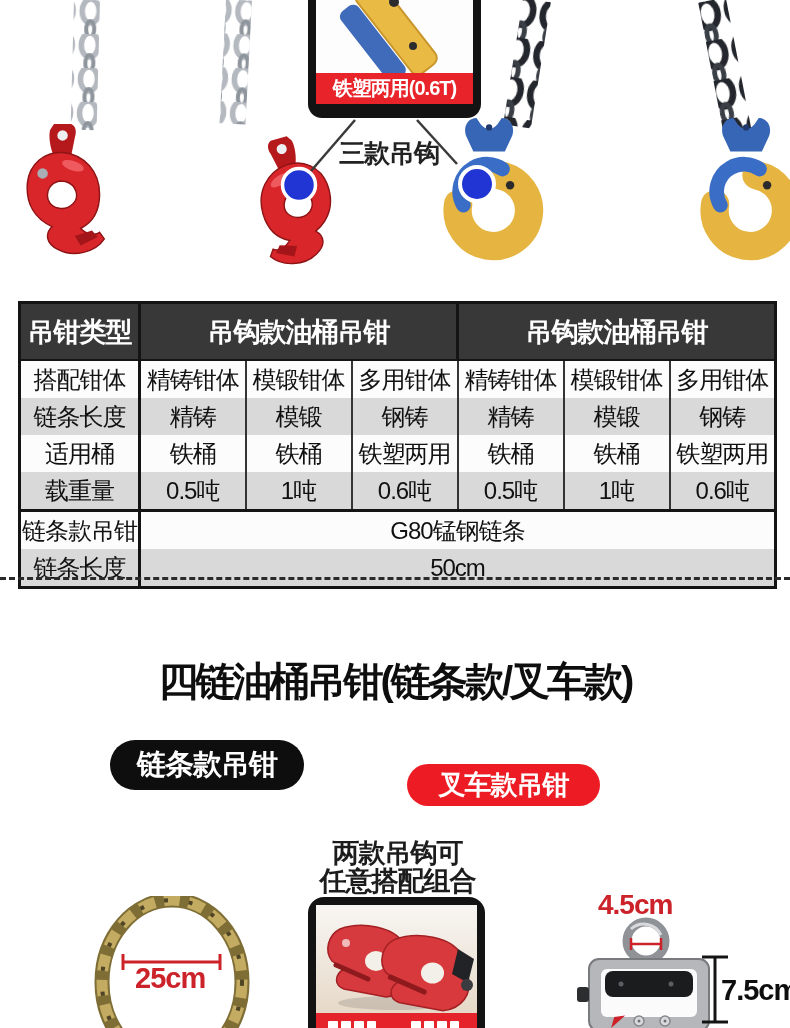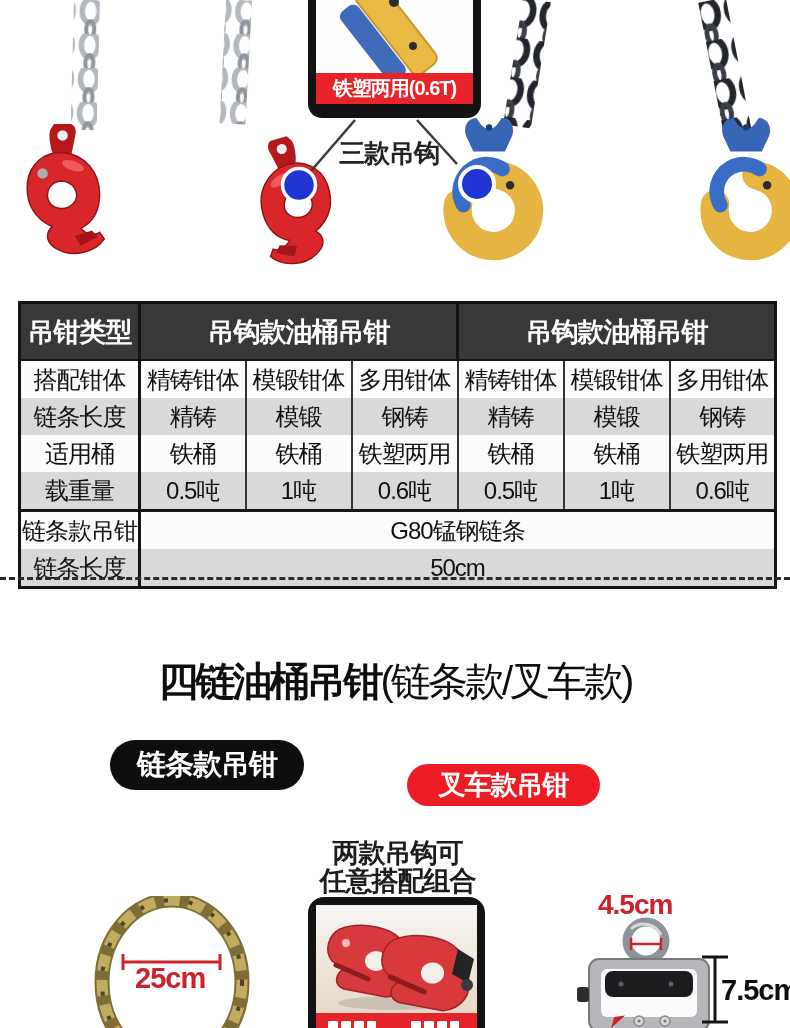--- a/index.html
+++ b/index.html
@@ -48,21 +48,21 @@
   #spec-table tr.thick td{border-top:3px solid #141414;}
 
   #dash-sep{left:0;top:577px;width:790px;border-top:3px dashed #2b2b2b;}
 
   
   #sec-title{
     left:0;top:654px;width:790px;text-align:center;
     font-size:40px;color:#0e0e0e;letter-spacing:-3px;white-space:nowrap;
   }
   #sec-title .main{font-weight:900;}
-  #sec-title .sub{font-weight:400;}
+  #sec-title .sub{font-weight:700;}
   .pill{
     display:flex;align-items:center;justify-content:center;
     color:#fff;font-weight:700;white-space:nowrap;letter-spacing:-1px;text-align:right;
   }
   #badge-chain{left:110px;top:740px;width:194px;height:50px;border-radius:26px;background:#0e0e0e;font-size:29px;}
   #badge-fork{left:407px;top:764px;width:193px;height:42px;border-radius:22px;background:#ed1c24;font-size:27px;}
   #bottom-caption{
     left:285px;top:839px;width:225px;text-align:center;
     font-size:27px;font-weight:700;color:#1c1c1c;line-height:28px;letter-spacing:-1px;
   }

